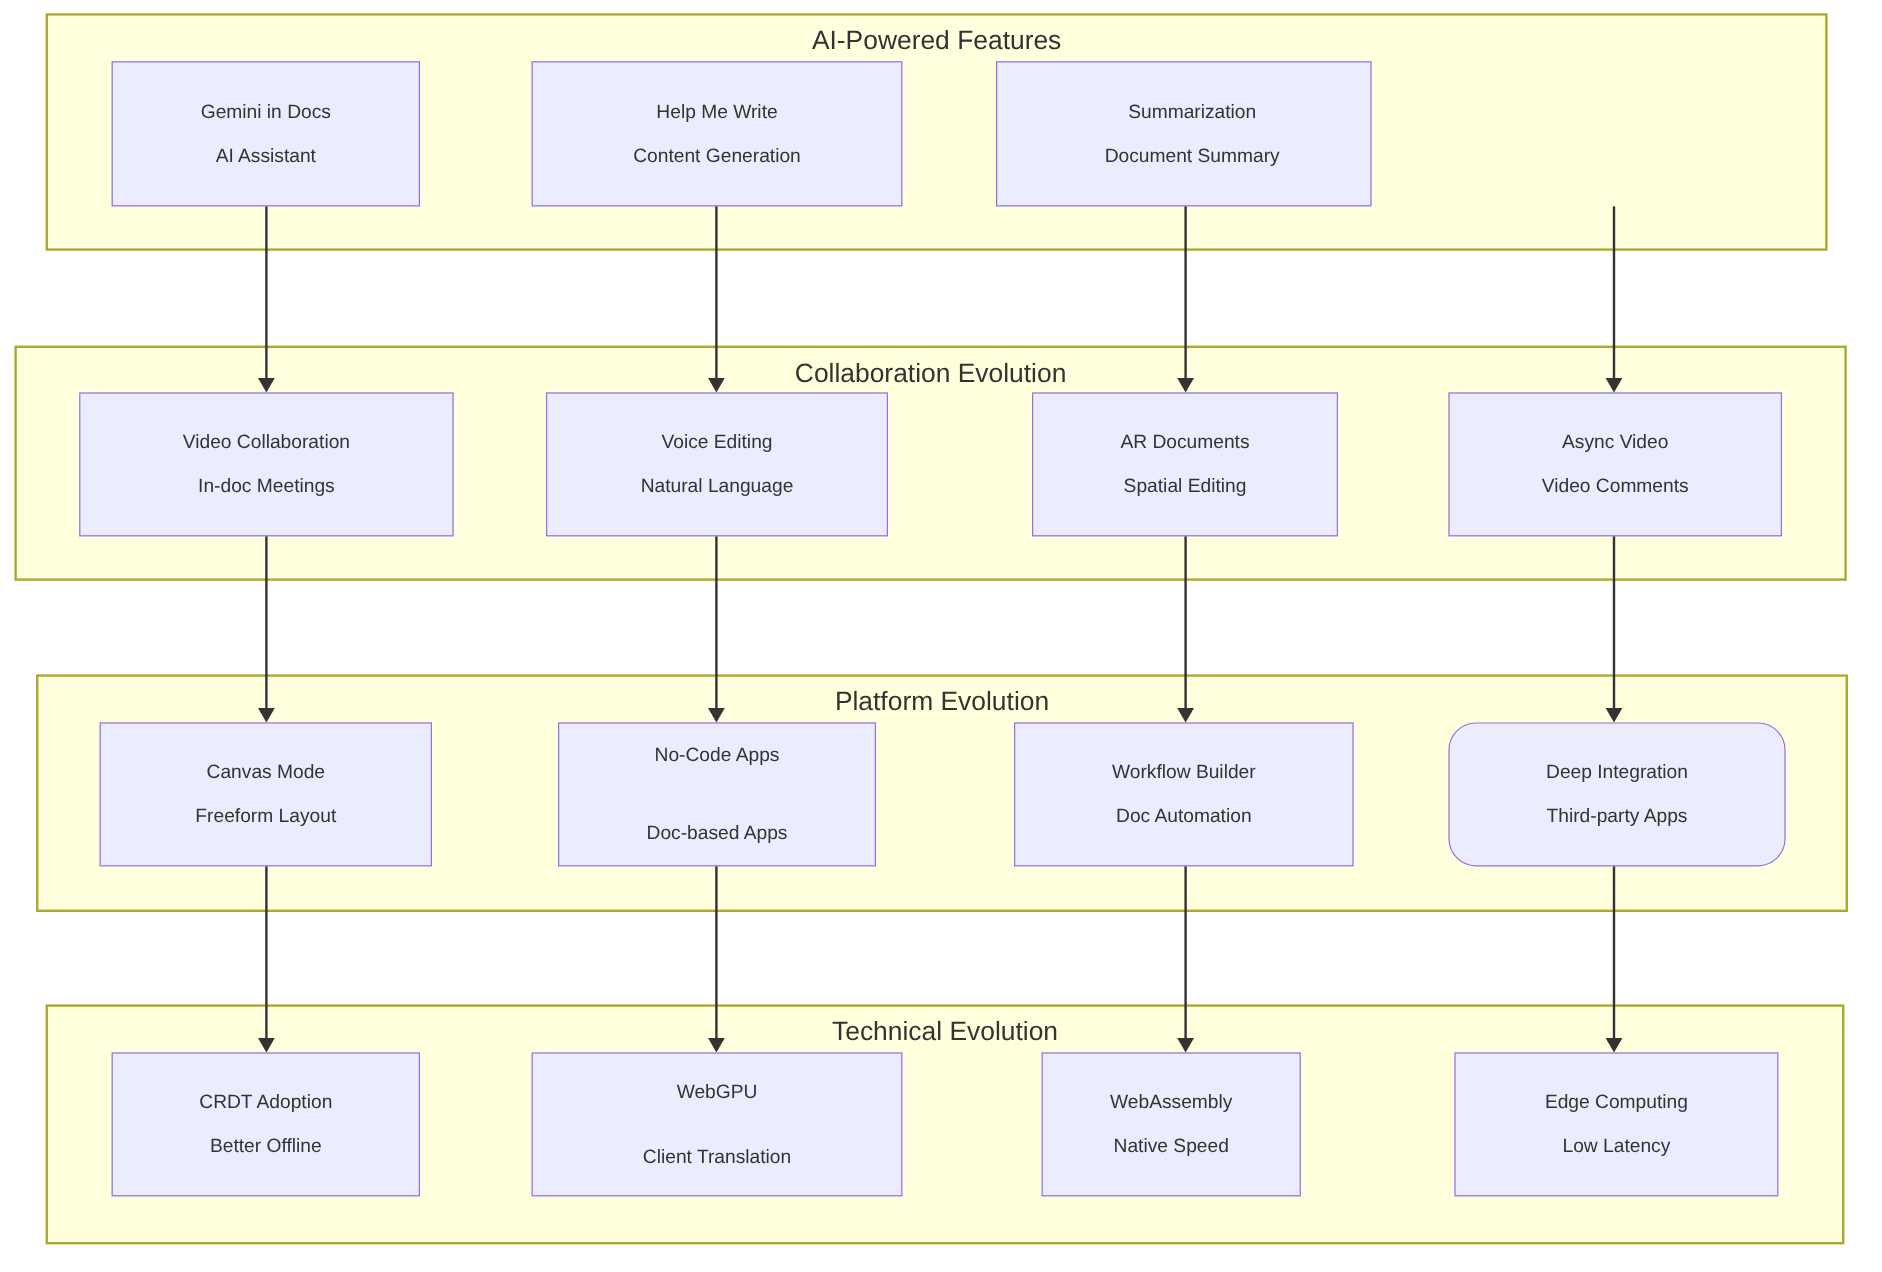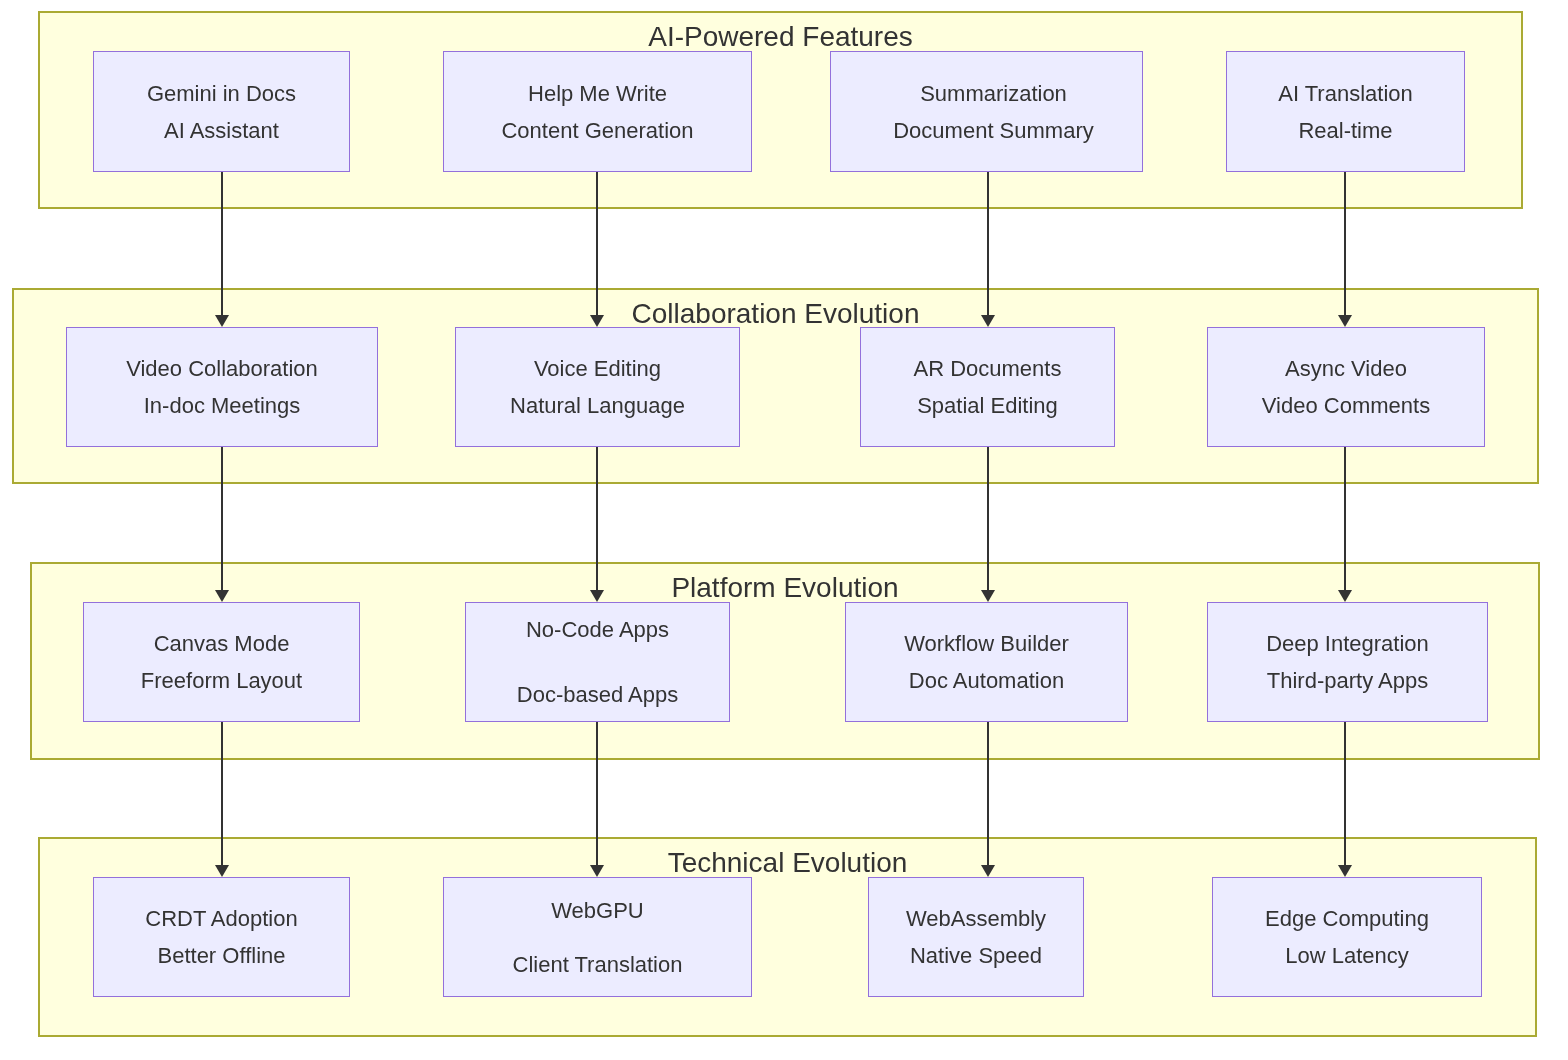--- a/index.html
+++ b/index.html
@@ -25,57 +25,57 @@
     position: absolute;
     background: var(--band-fill);
     border: 2px solid var(--band-border);
   }
   .band-title {
     position: absolute;
     top: 8px;
     left: 0;
     right: 0;
     text-align: center;
-    font-size: 28px;
+    font-size: 22px;
     font-weight: 400;
     color: var(--text);
   }
   #band-0 { left: 38px;  top: 11px;  width: 1485px; height: 198px; }
   #band-1 { left: 12px;  top: 288px; width: 1527px; height: 196px; }
   #band-2 { left: 30px;  top: 562px; width: 1510px; height: 198px; }
   #band-3 { left: 38px;  top: 837px; width: 1499px; height: 200px; }
 
   .node {
     position: absolute;
     background: var(--node-fill);
     border: 1.5px solid var(--node-border);
     display: flex;
     flex-direction: column;
     align-items: center;
     justify-content: center;
     text-align: center;
-    font-size: 22px;
+    font-size: 16px;
     line-height: 37px;
     color: var(--text);
   }
   
   #n-0-0 { left: 93px;   top: 51px;  width: 257px; height: 121px; }
   #n-0-1 { left: 443px;  top: 51px;  width: 309px; height: 121px; }
   #n-0-2 { left: 830px;  top: 51px;  width: 313px; height: 121px; padding-left: 14px; }
   #n-0-3 { left: 1226px; top: 51px;  width: 239px; height: 121px; }
   
   #n-1-0 { left: 66px;   top: 327px; width: 312px; height: 120px; }
   #n-1-1 { left: 455px;  top: 327px; width: 285px; height: 120px; }
   #n-1-2 { left: 860px;  top: 327px; width: 255px; height: 120px; }
   #n-1-3 { left: 1207px; top: 327px; width: 278px; height: 120px; }
   
   #n-2-0 { left: 83px;   top: 602px; width: 277px; height: 120px; }
   #n-2-1 { left: 465px;  top: 602px; width: 265px; height: 120px; gap: 28px; }
   #n-2-2 { left: 845px;  top: 602px; width: 283px; height: 120px; }
-  #n-2-3 { left: 1207px; top: 602px; width: 281px; height: 120px; }
+  #n-2-3 { left: 1207px; top: 602px; width: 281px; height: 120px; border-radius: 23px; }
   
   #n-3-0 { left: 93px;   top: 877px; width: 257px; height: 120px; }
   #n-3-1 { left: 443px;  top: 877px; width: 309px; height: 120px; gap: 17px; }
   #n-3-2 { left: 868px;  top: 877px; width: 216px; height: 120px; }
   #n-3-3 { left: 1212px; top: 877px; width: 270px; height: 120px; }
 
   .arrow {
     position: absolute;
     width: 14px;
   }
@@ -129,24 +129,20 @@
     <span>AI Assistant</span>
   </div>
   <div class="node" id="n-0-1">
     <span>Help Me Write</span>
     <span>Content Generation</span>
   </div>
   <div class="node" id="n-0-2">
     <span>Summarization</span>
     <span>Document Summary</span>
   </div>
-  <div class="node" id="n-0-3">
-    <span>AI Translation</span>
-    <span>Real-time</span>
-  </div>
 
   <div class="node" id="n-1-0">
     <span>Video Collaboration</span>
     <span>In-doc Meetings</span>
   </div>
   <div class="node" id="n-1-1">
     <span>Voice Editing</span>
     <span>Natural Language</span>
   </div>
   <div class="node" id="n-1-2">

